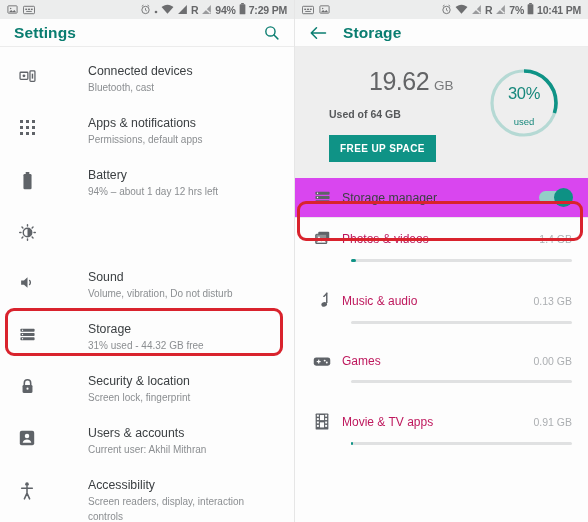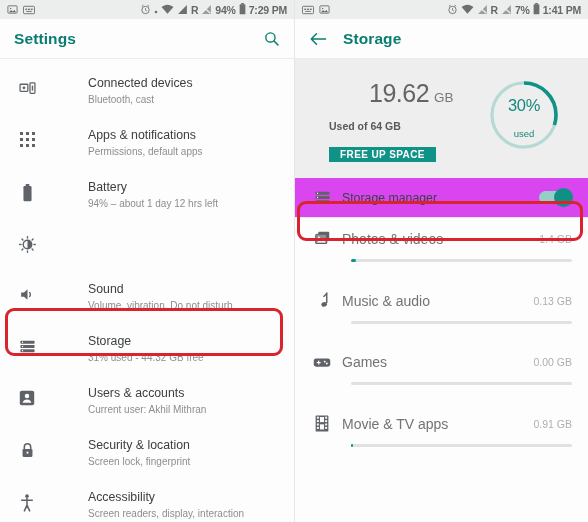--- a/index.html
+++ b/index.html
@@ -21,21 +21,21 @@
     padding: 0 7px; gap: 4px;
     color: #6d6e70;
   }
   .sb-left { display: flex; align-items: center; gap: 5px; }
   .sb-right { margin-left: auto; display: flex; align-items: center; gap: 3px; }
   .sb-text { font-size: 10.5px; font-weight: bold; color: #666769; letter-spacing: -0.2px; white-space: nowrap; }
   .sb-ico { display: block; }
 
   
   .appbar {
-    height: 40px; background: #fdfdfd;
+    height: 28px; background: #fdfdfd;
     display: flex; align-items: center; padding: 3px 14px;
     border-bottom: 1px solid #ececec;
   }
   .appbar .title {
     color: #0a7d70; font-size: 15.5px; font-weight: bold; letter-spacing: .1px;
   }
   .appbar .spacer { flex: 1; }
   .appbar-icon { color: #0a7d70; display: flex; align-items: center; justify-content: center; cursor: pointer; }
   .back-btn { margin-right: 16px; }
 
@@ -63,21 +63,21 @@
   }
   .sum-left { flex: 1; padding-left: 18px; padding-top: 6px; }
   .sum-amount { display: flex; align-items: baseline; gap: 5px; }
   .sum-num { font-size: 25px; color: #636466; font-weight: normal; letter-spacing: -0.5px; margin-left: 40px; }
   .sum-unit { font-size: 13.5px; color: #77787a; }
   .sum-of { font-size: 10.5px; color: #56585a; font-weight: bold; margin-top: 12px; }
   .free-btn {
     margin-top: 15px; display: inline-block;
     background: #0f9386; color: #ffffff;
     font-size: 10px; font-weight: bold; letter-spacing: .4px;
-    padding: 2px 11px; border: none; cursor: pointer;
+    padding: 8px 11px; border: none; cursor: pointer;
     font-family: inherit;
   }
   .ring-wrap { width: 76px; flex: 0 0 76px; margin-right: 10px; position: relative; margin-top: 4px; }
   .ring-label {
     position: absolute; inset: 0; display: flex;
     flex-direction: column; align-items: center; justify-content: center;
     pointer-events: none;
   }
   .ring-pct { font-size: 16.5px; color: #17887c; letter-spacing: -0.3px; }
   .ring-used { font-size: 9.5px; color: #17887c; margin-top: 13px; }
@@ -101,21 +101,21 @@
   }
   .divider { height: 1px; background: #e9e9e9; margin: 0; }
 
   
   .cats { padding-top: 3px; }
   .cat {
     padding: 9px 16px 0 10px;
   }
   .cat-top { display: flex; align-items: center; }
   .cat-icon { width: 34px; flex: 0 0 34px; display: flex; align-items: center; justify-content: center; color: #5f6368; }
-  .cat-name { font-size: 14px; color: #737373; flex: 1; padding-left: 3px; }
+  .cat-name { font-size: 12px; color: #be185d; flex: 1; padding-left: 3px; }
   .cat-size { font-size: 10.5px; color: #acafb2; }
   .bar-track {
     height: 3px; background: #e0e1e2; margin: 12px 0 0 46px; position: relative; border-radius: 2px;
   }
   .bar-fill { position: absolute; left: 0; top: 0; bottom: 0; background: #0f9386; border-radius: 2px; }
   .cat-gap { height: 21px; }
 
   
   .hl {
     position: absolute; border: 3px solid #d9232d; border-radius: 9px;
@@ -293,43 +293,43 @@
             </svg>
         </span>
         <span class="s-text">
           <div class="s-title">Storage</div>
           <div class="s-sub">31% used - 44.32 GB free</div>
         </span>
       </div>
 
       <div class="s-item">
         <span class="s-icon">
+          <svg width="15" height="17" viewBox="0 0 20 24">
+              <path d="M5.5 10V7a4.5 4.5 0 019 0v3" fill="none" stroke="#5f6368" stroke-width="2.2"></path>
+              <rect x="3" y="10" width="14" height="11" rx="1.6" fill="#5f6368"></rect>
+              <circle cx="10" cy="15" r="1.5" fill="#fdfdfd"></circle>
+            </svg>
+        </span>
+        <span class="s-text">
+          <div class="s-title">Security &amp; location</div>
+          <div class="s-sub">Screen lock, fingerprint</div>
+        </span>
+      </div>
+
+      <div class="s-item">
+        <span class="s-icon">
           <svg width="16" height="16" viewBox="0 0 20 20">
               <rect x="1" y="1" width="18" height="18" rx="2.4" fill="#5f6368"></rect>
               <circle cx="10" cy="7.6" r="2.8" fill="#fdfdfd"></circle>
               <path d="M4.6 16c.6-2.8 2.8-4 5.4-4s4.8 1.2 5.4 4z" fill="#fdfdfd"></path>
             </svg>
         </span>
         <span class="s-text">
           <div class="s-title">Users &amp; accounts</div>
           <div class="s-sub">Current user: Akhil Mithran</div>
-        </span>
-      </div>
-
-      <div class="s-item">
-        <span class="s-icon">
-          <svg width="15" height="17" viewBox="0 0 20 24">
-              <path d="M5.5 10V7a4.5 4.5 0 019 0v3" fill="none" stroke="#5f6368" stroke-width="2.2"></path>
-              <rect x="3" y="10" width="14" height="11" rx="1.6" fill="#5f6368"></rect>
-              <circle cx="10" cy="15" r="1.5" fill="#fdfdfd"></circle>
-            </svg>
-        </span>
-        <span class="s-text">
-          <div class="s-title">Security &amp; location</div>
-          <div class="s-sub">Screen lock, fingerprint</div>
         </span>
       </div>
 
       <div class="s-item">
         <span class="s-icon">
           <svg width="16" height="18" viewBox="0 0 18 22">
               <circle cx="9" cy="2.6" r="2.2" fill="#5f6368"></circle>
               <path d="M9 5.6v8M2.5 7.6h13M9 13.6l-3.2 7M9 13.6l3.2 7" stroke="#5f6368" stroke-width="1.9" stroke-linecap="round" fill="none"></path>
             </svg>
         </span>
@@ -389,21 +389,21 @@
               <path d="M3 4l14 13" stroke="#eceded" stroke-width="2.4"></path>
             </svg>
         </span>
         <span class="sb-text">7%</span>
         <span class="sb-ico">
           <svg width="7" height="12" viewBox="0 0 10 18">
               <rect x="3" y="0" width="4" height="2" fill="#6d6e70"></rect>
               <rect x="0.7" y="2" width="8.6" height="15" rx="1" fill="#6d6e70"></rect>
             </svg>
         </span>
-        <span class="sb-text">1:41 PM</span>
+        <span class="sb-text">10:41 PM</span>
       </span>
     </div>
 
     <div class="appbar">
       <span class="appbar-icon back-btn">
         <svg width="18" height="16" viewBox="0 0 24 20">
             <path d="M22 10H3M10 3L3 10l7 7" stroke="#0a7d70" stroke-width="2" fill="none" stroke-linecap="round" stroke-linejoin="round"></path>
           </svg>
       </span>
       <span class="title">Storage</span>

